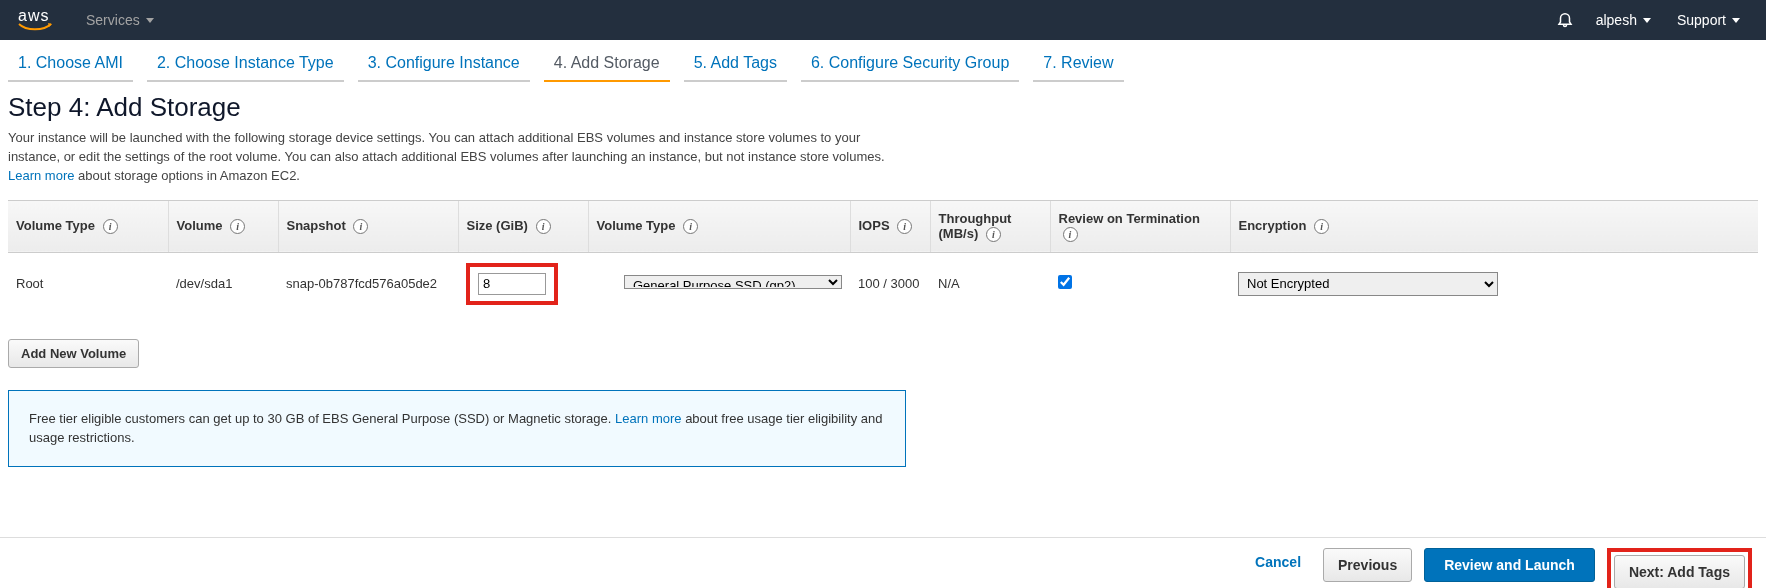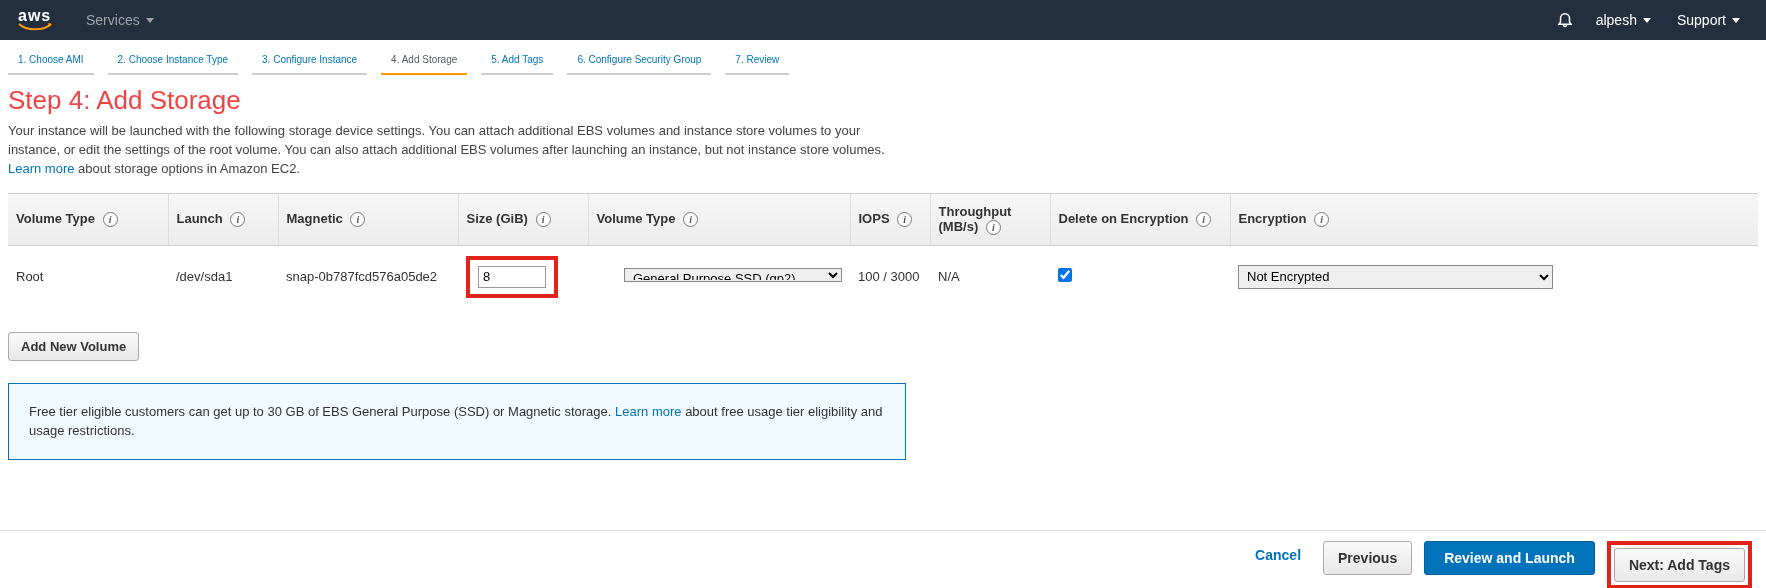--- a/index.html
+++ b/index.html
@@ -20,21 +20,21 @@
     padding: 0 18px;
     font-size: 14px;
   }
   .topnav .logo {
     display: flex;
     align-items: flex-start;
     flex-direction: column;
     margin-right: 28px;
   }
   .topnav .logo .aws-text {
-    font-weight: 700;
+    font-weight: 400;
     letter-spacing: 1px;
     font-size: 16px;
     line-height: 14px;
     color: #fff;
     text-align: center;
   }
   .topnav .logo svg { display:block; }
   .nav-item {
     display: flex;
     align-items: center;
@@ -52,40 +52,40 @@
     display:inline-block;
   }
   .bell-icon { margin-right: 22px; cursor:pointer; }
   .user-menu, .support-menu { margin-right: 26px; cursor:pointer; display:flex; align-items:center; color:#fff;}
   .support-menu { margin-right: 8px; }
 
   
   .wizard {
     display:flex;
     padding: 8px 8px 0 8px;
-    font-size: 10px;
+    font-size: 16px;
   }
   .wizard .step {
     padding: 6px 10px 8px 10px;
     border-bottom: 2px solid #ccc;
     color: #0073bb;
     cursor: pointer;
     margin-right: 14px;
   }
   .wizard .step.active {
     color: #545b64;
     border-bottom-color: #ff9900;
   }
 
   
   .content { padding: 10px 8px 0 8px; }
   .content h1 {
     font-size: 26px;
     font-weight: 400;
-    color: #ef4444;
+    color: #0f172a;
     margin-bottom: 6px;
   }
   .content .desc {
     font-size: 13px;
     color: #444;
     max-width: 900px;
     line-height: 1.45;
   }
   .content .desc a { color:#0073bb; text-decoration:none; cursor:pointer;}
 
@@ -143,21 +143,21 @@
   select.voltype {
     width: 218px;
     height: 14px;
     font-size: 13px;
     border:1px solid #888;
     background:#efefef;
     padding: 1px 4px;
     margin-left: 28px;
   }
   select.encryption {
-    width: 315px;
+    width: 260px;
     height: 24px;
     font-size: 13px;
     border:1px solid #888;
     background:#efefef;
     padding: 1px 4px;
   }
   .chk { width:14px; height:14px; accent-color:#0073e6; }
 
   
   .add-vol-wrap { margin-top: 24px; }
@@ -291,45 +291,45 @@
         <col style="width:180px">
         <col>
       </colgroup>
       <thead>
         <tr>
           <th>
             <span>Volume Type</span>
             <span class="info-icon">i</span>
           </th>
           <th>
-            <span>Launch</span>
-            <span class="info-icon">i</span>
-          </th>
-          <th>
-            <span>Magnetic</span>
+            <span>Volume</span>
+            <span class="info-icon">i</span>
+          </th>
+          <th>
+            <span>Snapshot</span>
             <span class="info-icon">i</span>
           </th>
           <th>
             <span>Size (GiB)</span>
             <span class="info-icon">i</span>
           </th>
           <th>
             <span>Volume Type</span>
             <span class="info-icon">i</span>
           </th>
           <th>
             <span>IOPS</span>
             <span class="info-icon">i</span>
           </th>
           <th>
             <span>Throughput (MB/s)</span>
             <span class="info-icon">i</span>
           </th>
           <th>
-            <span>Delete on Encryption</span>
+            <span>Review on Termination</span>
             <span class="info-icon">i</span>
           </th>
           <th>
             <span>Encryption</span>
             <span class="info-icon">i</span>
           </th>
         </tr>
       </thead>
       <tbody>
         <tr>

